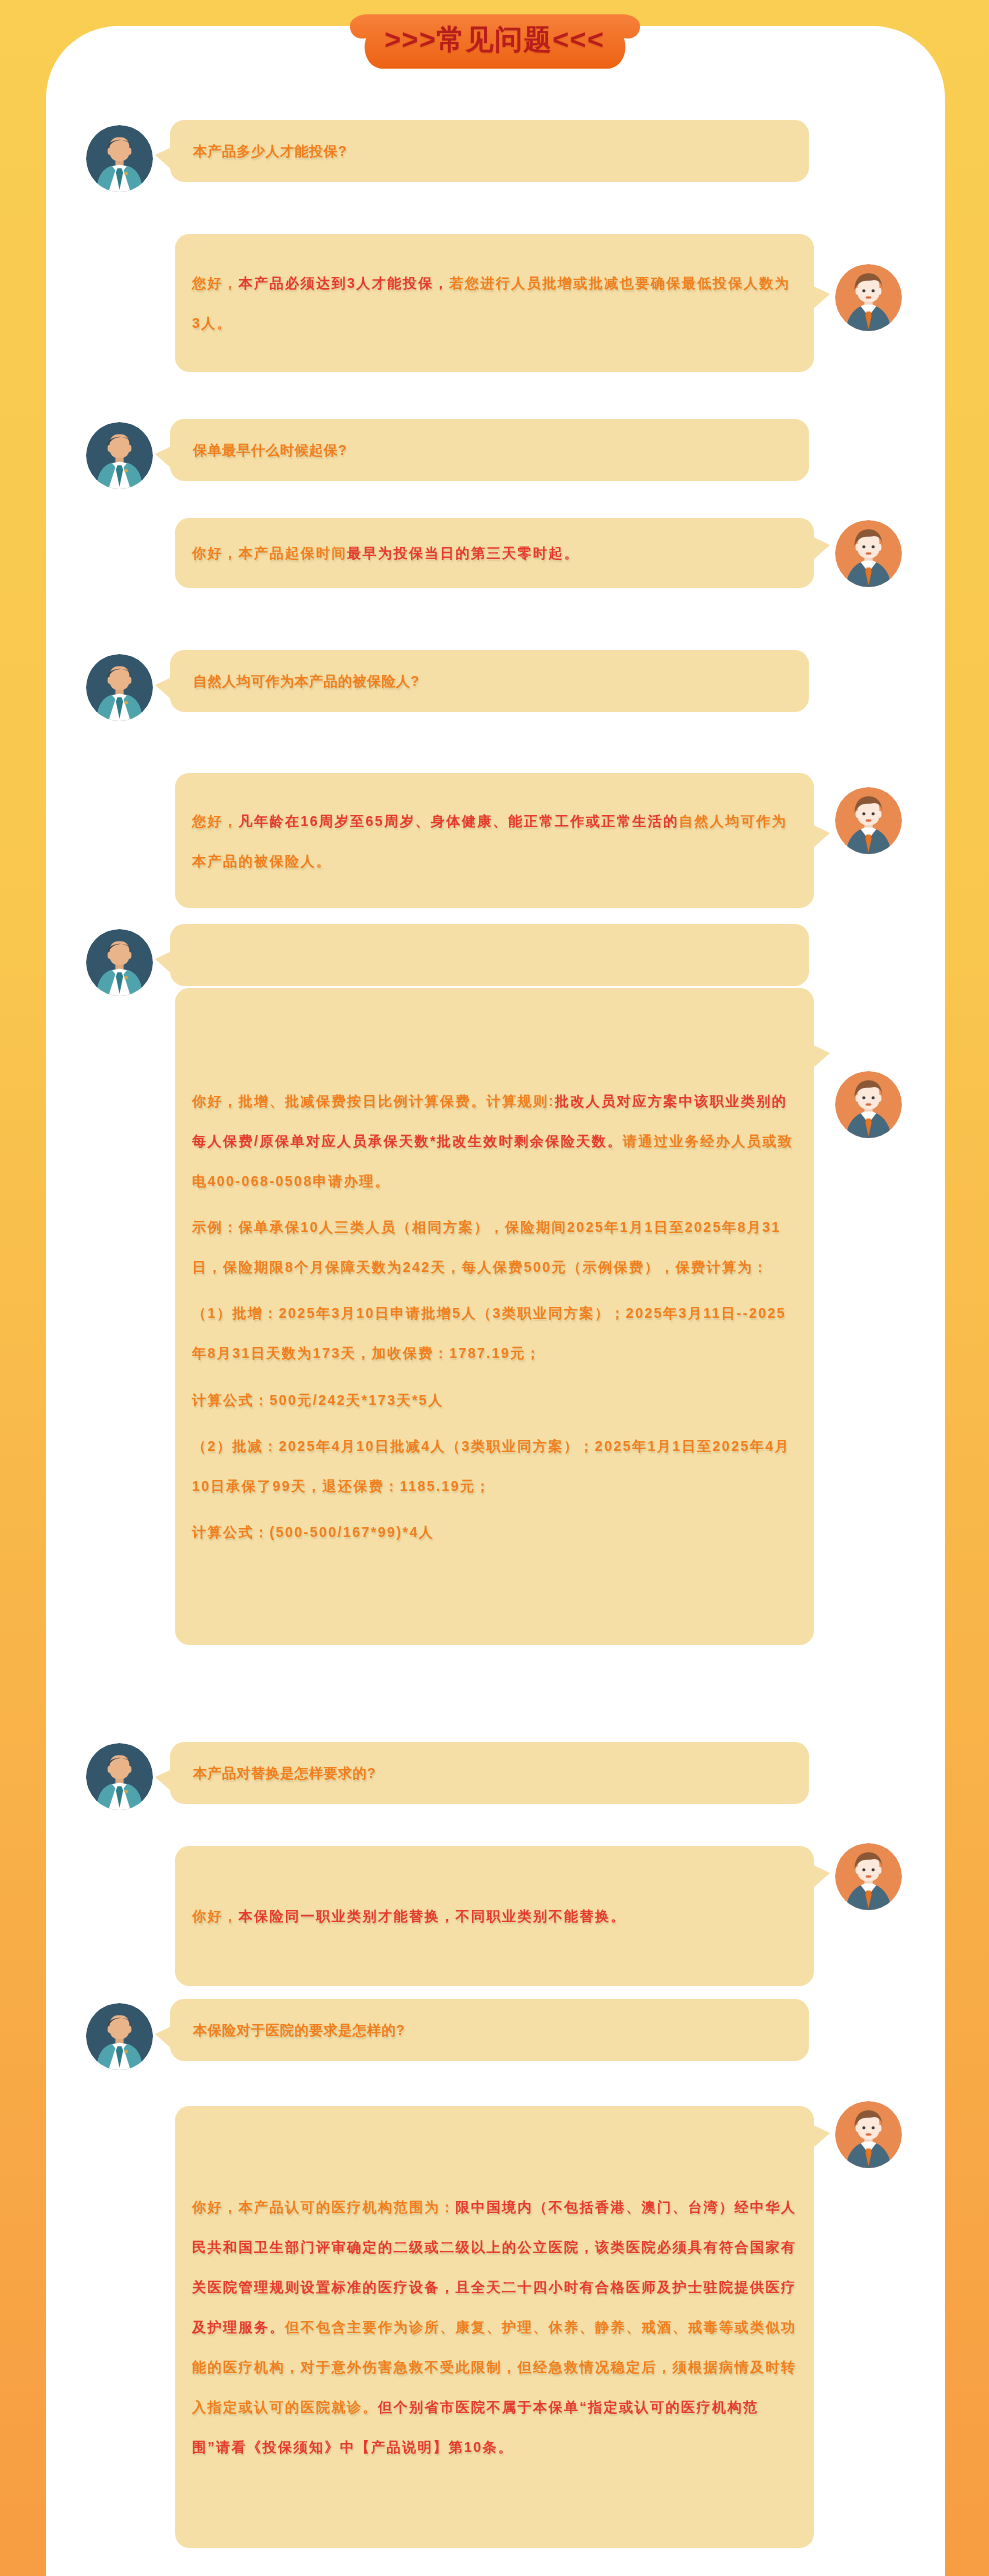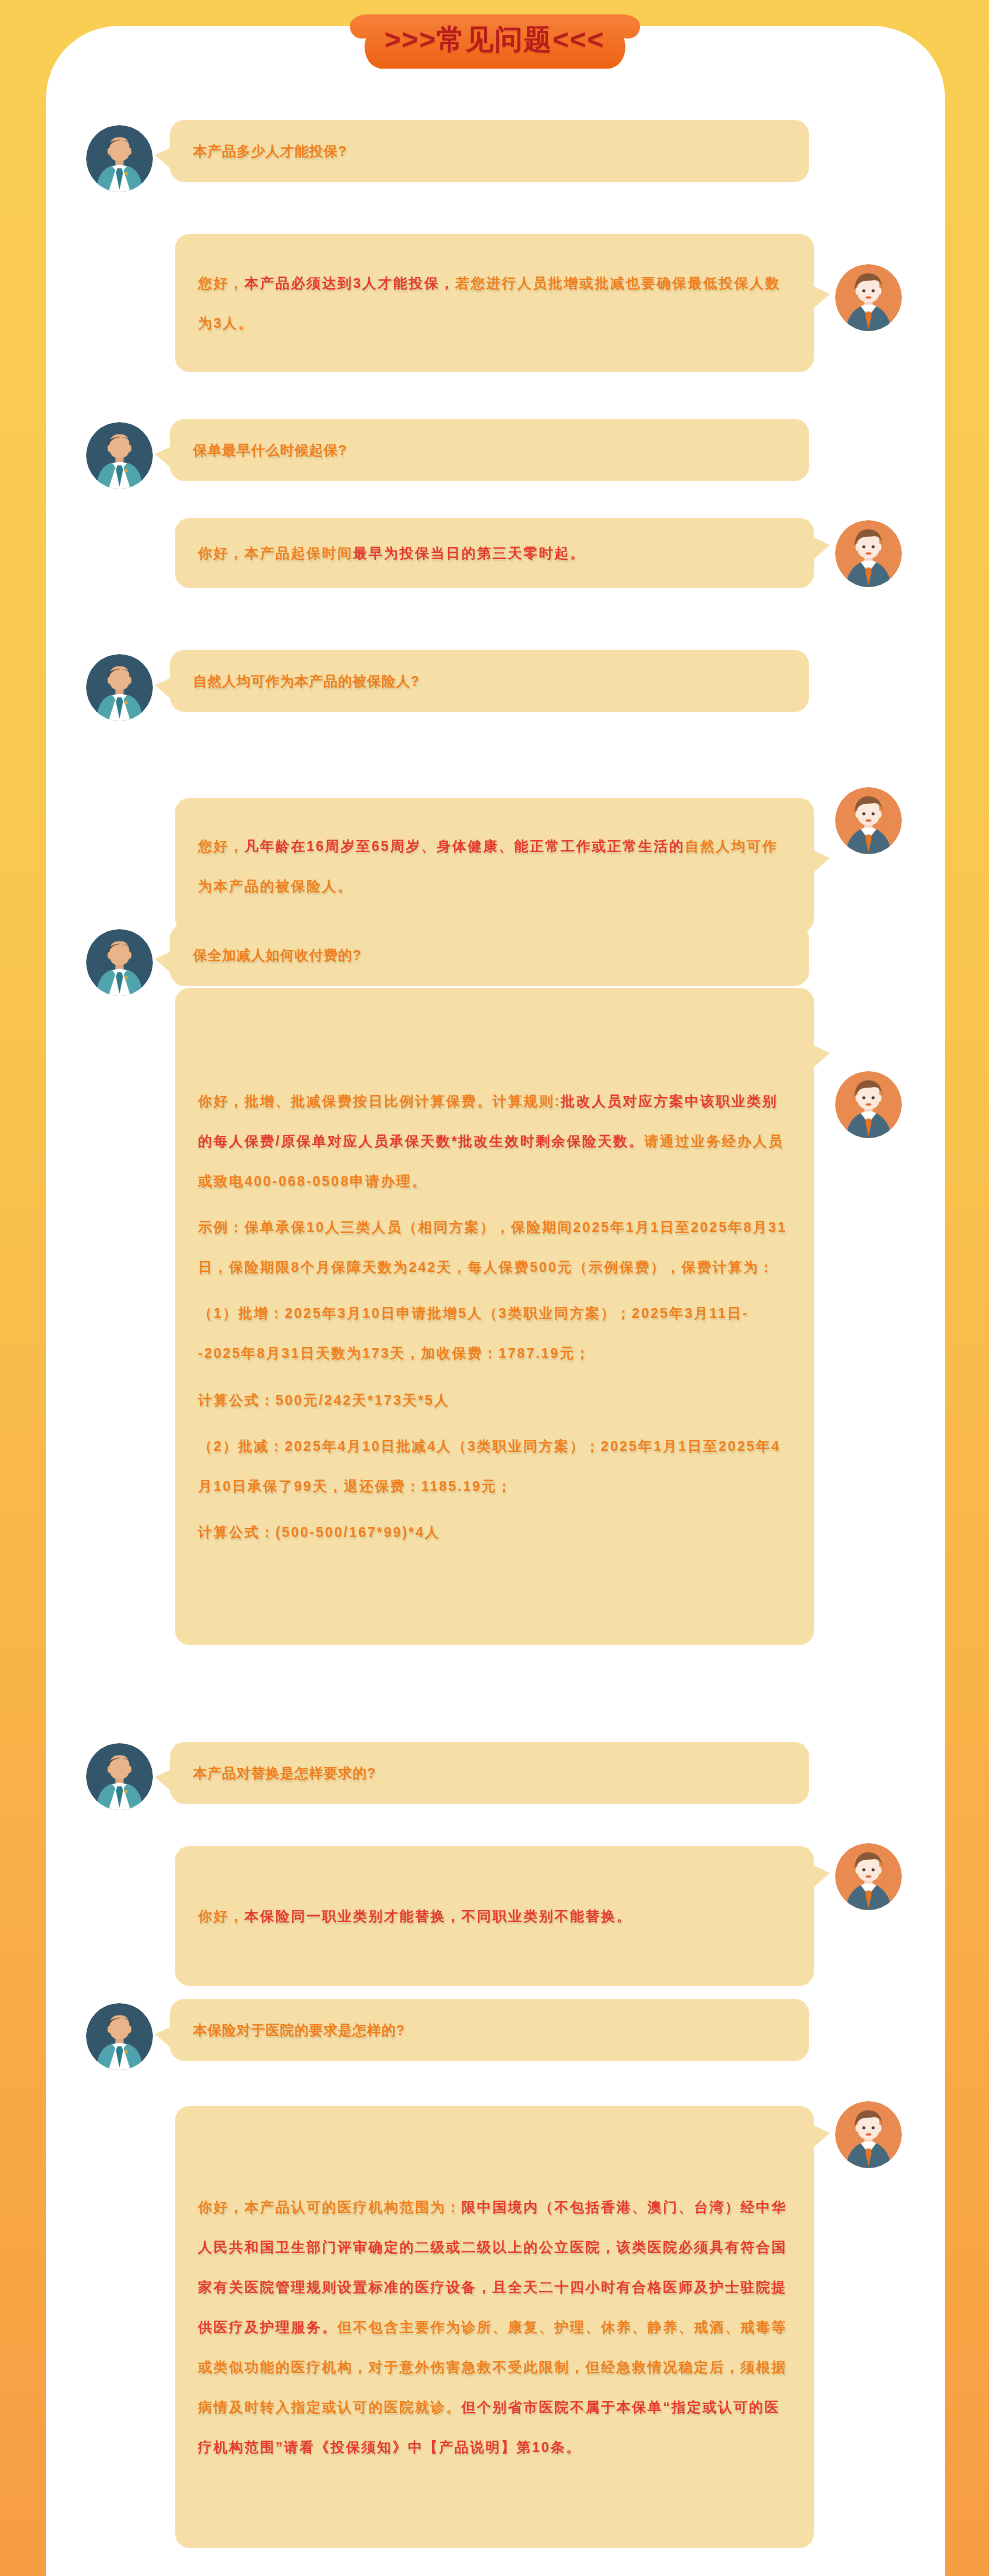--- a/index.html
+++ b/index.html
@@ -32,21 +32,21 @@
     font-weight:bold;font-size:14px;line-height:40px;color:#F07E1C;
     text-shadow:1px 1.5px 1.5px rgba(0,0,0,0.10);
   }
   .q-bubble{
     left:124px;width:639px;height:62px;
     display:flex;align-items:center;padding:0 23px;box-sizing:border-box;letter-spacing:0.5px;
   }
   .a-bubble{
     left:129px;width:639px;letter-spacing:1.5px;
     display:flex;flex-direction:column;justify-content:center;
-    padding:0 23px;box-sizing:border-box;
+    padding:0 17px;box-sizing:border-box;
   }
   .a-bubble p{margin:3.1px 0;}
   .tail{position:absolute;width:0;height:0;}
   .tail-left{
     left:-15.5px;top:27px;
     border-top:8.2px solid transparent;border-bottom:15.5px solid transparent;
     border-right:17.5px solid #F5DFA6;
   }
   .tail-right{
     right:-15.5px;
@@ -142,33 +142,32 @@
   <div class="bubble q-bubble" style="top:624px;">
     <div class="tail tail-left"></div>
     <span>自然人均可作为本产品的被保险人?</span>
   </div>
 
   <div class="avatar" style="left:789px;top:761px;">
     <svg viewBox="0 0 130 130" width="67" height="67">
         <use href="#av-a"></use>
       </svg>
   </div>
-  <div class="bubble a-bubble" style="top:772px;height:135px;justify-content:center;">
+  <div class="bubble a-bubble" style="top:747px;height:135px;justify-content:center;">
     <div class="tail tail-right" style="top:52px;"></div>
     <p><span class="t-orange">您好，</span><span class="t-red">凡年龄在16周岁至65周岁、身体健康、能正常工作或正常生活的</span><span class="t-orange">自然人均可作为本产品的被保险人。</span></p>
   </div>
 
   <div class="avatar" style="left:40px;top:903px;">
     <svg viewBox="0 0 130 130" width="67" height="67">
         <use href="#av-q"></use>
       </svg>
   </div>
   <div class="bubble q-bubble" style="top:898px;">
     <div class="tail tail-left"></div>
-    <span>保全加减人如何收付费的?</span>
   </div>
 
   <div class="avatar" style="left:789px;top:1045px;">
     <svg viewBox="0 0 130 130" width="67" height="67">
         <use href="#av-a"></use>
       </svg>
   </div>
   <div class="bubble a-bubble" style="top:962px;height:657px;">
     <div class="tail tail-right" style="top:57px;"></div>
     <p><span class="t-orange">你好，批增、批减保费按日比例计算保费。计算规则:</span><span class="t-red">批改人员对应方案中该职业类别的每人保费/原保单对应人员承保天数*批改生效时剩余保险天数。</span><span class="t-orange">请通过业务经办人员或致电400-068-0508申请办理。</span></p>

